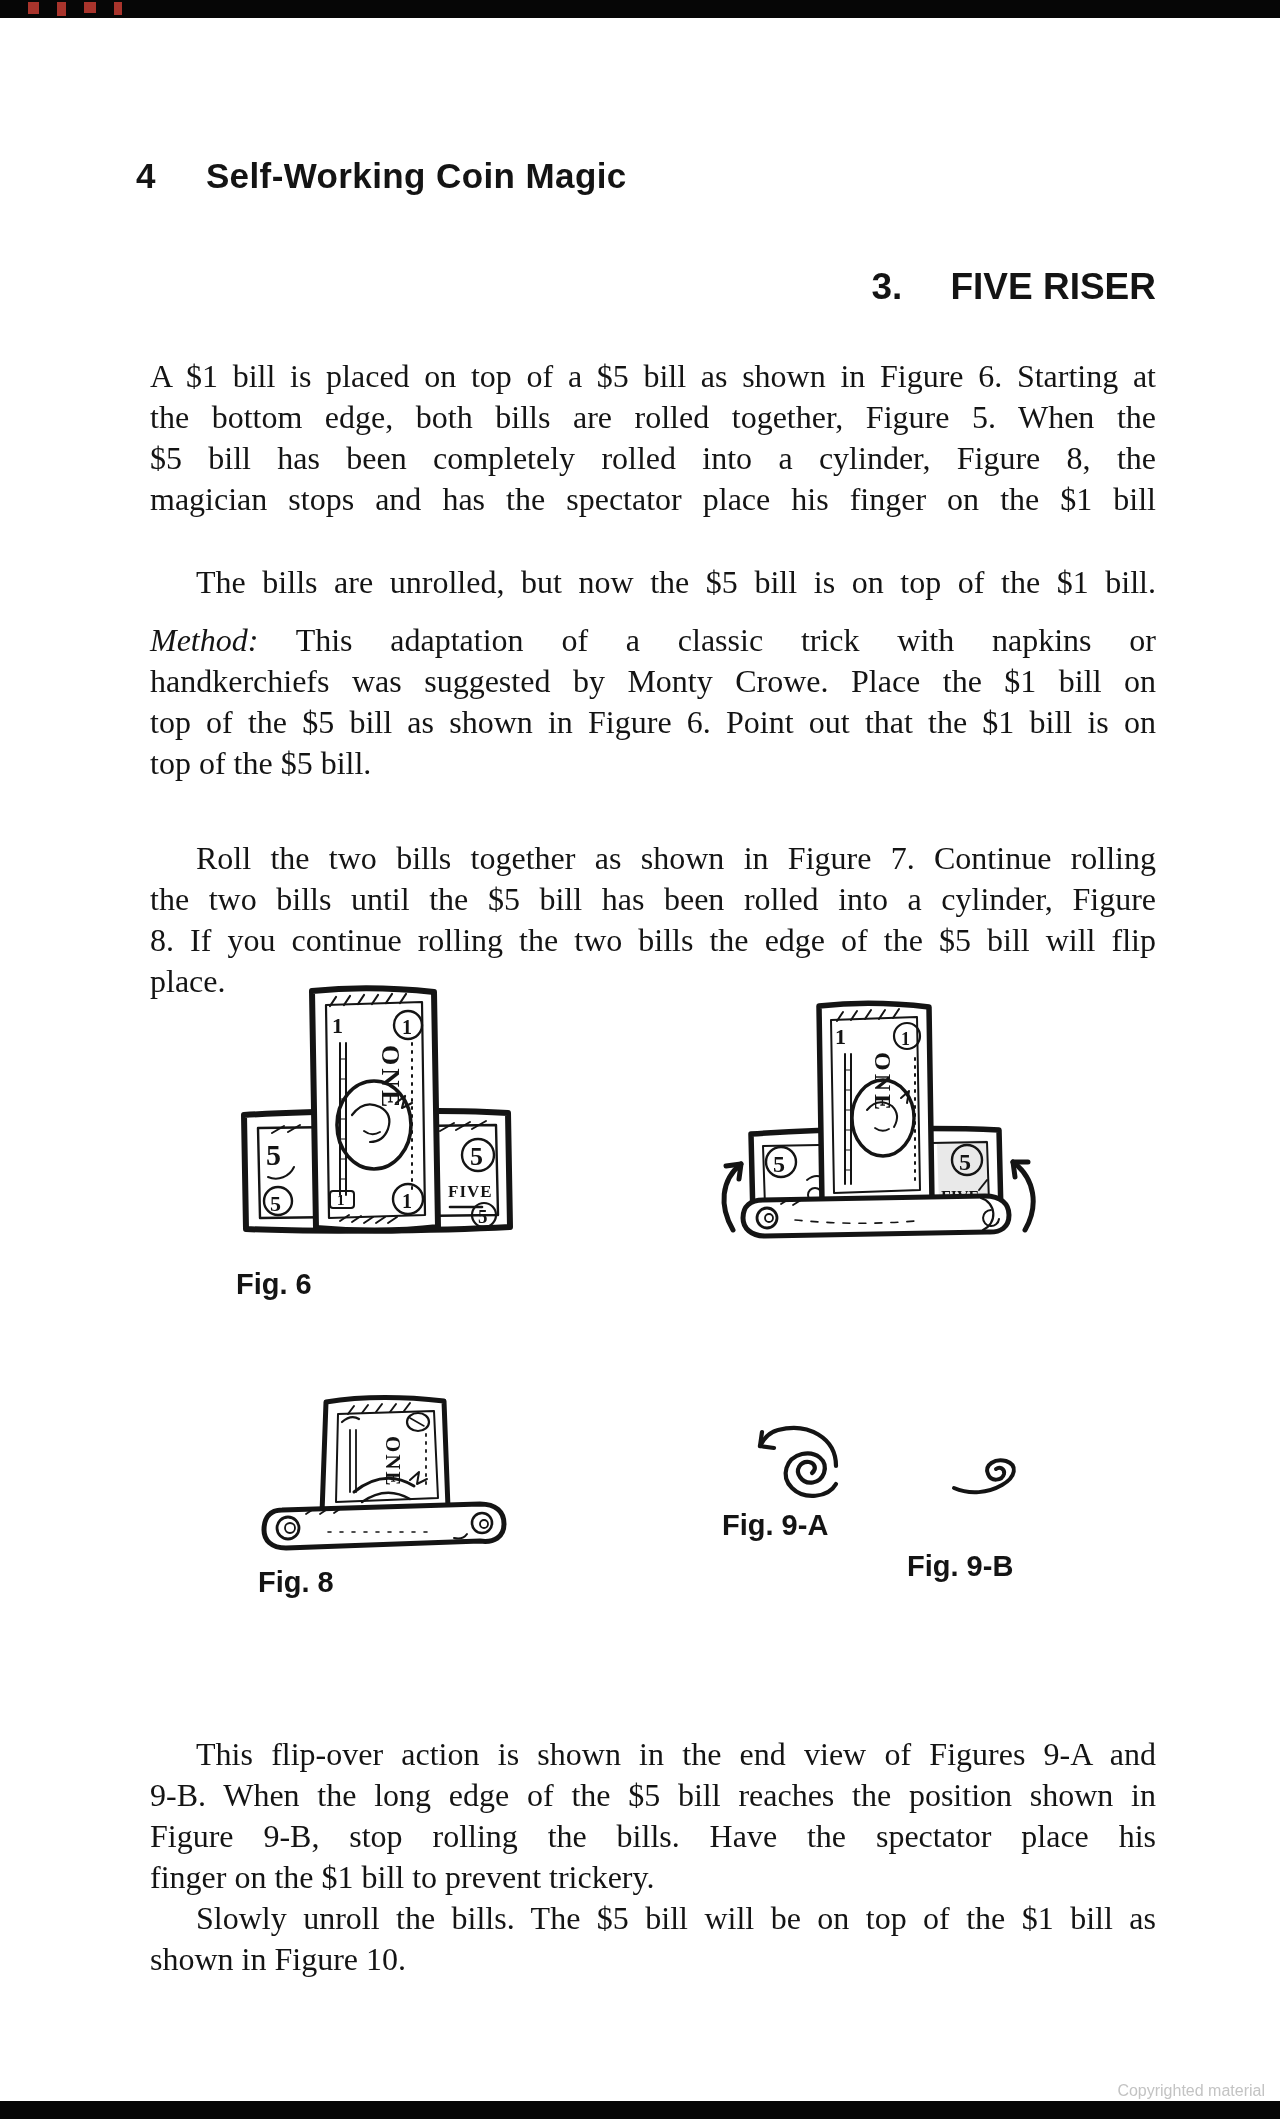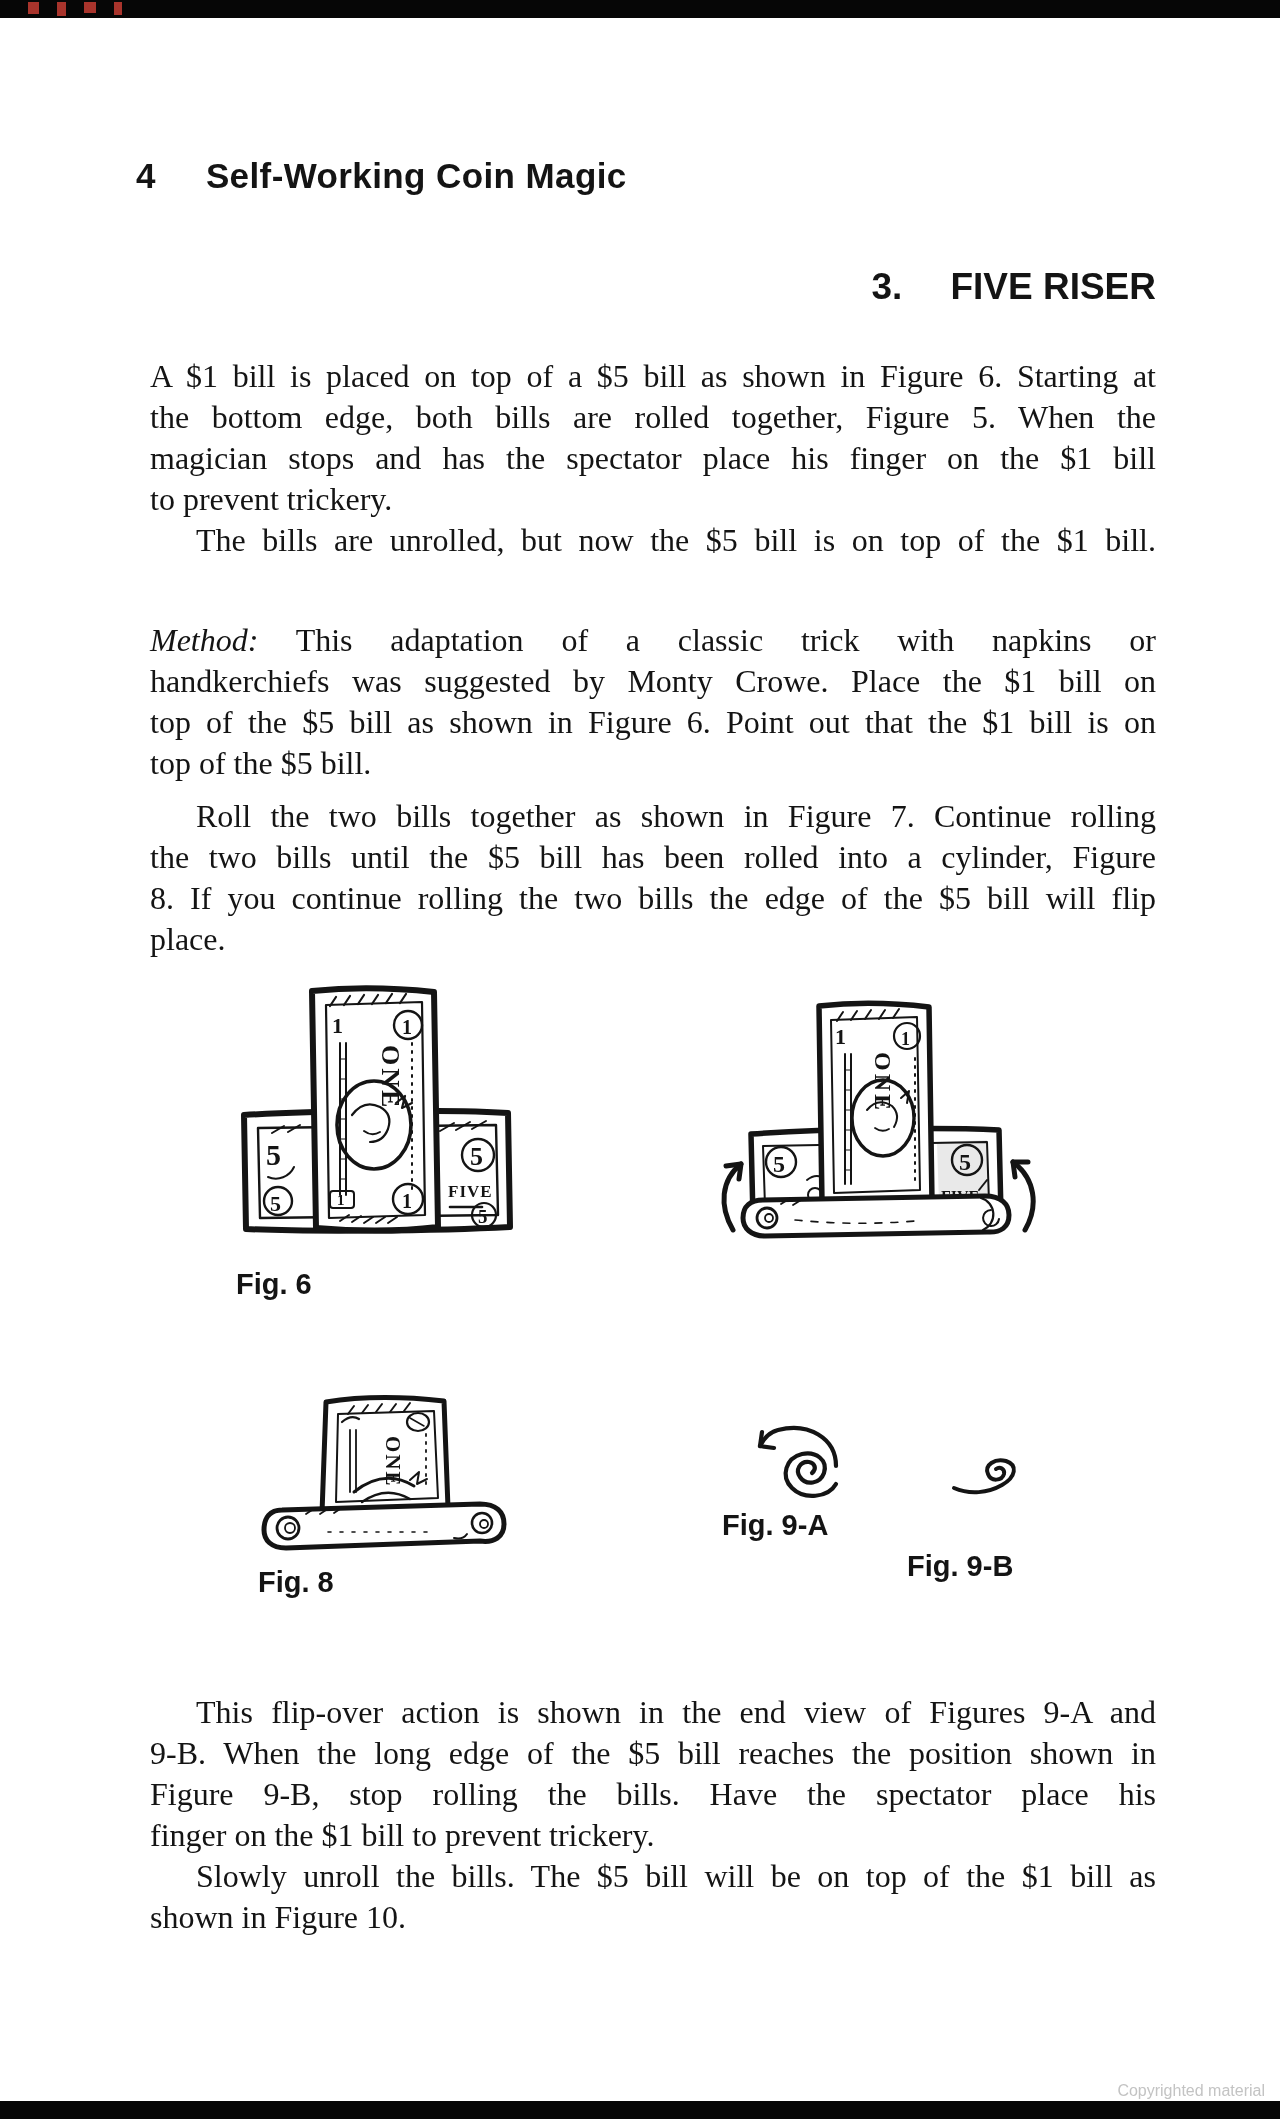--- a/index.html
+++ b/index.html
@@ -16,21 +16,21 @@
   .reg-marks i{display:block;background:var(--registration-red);}
   .runhead{position:absolute;top:156px;left:136px;display:flex;gap:50px;
            font-family:"Liberation Sans","DejaVu Sans",sans-serif;font-weight:bold;
            font-size:35px;letter-spacing:0.4px;}
   .section-title{position:absolute;top:266px;left:150px;width:1006px;text-align:right;
            font-family:"Liberation Sans","DejaVu Sans",sans-serif;font-weight:bold;font-size:37px;}
   .section-title .num{margin-right:48px;}
   .bodyblock{position:absolute;left:150px;width:1006px;font-size:32px;line-height:41px;}
   .ln{text-align:justify;text-align-last:justify;white-space:normal;}
   .ln.last{text-align-last:left;}
-  .ln.indent{text-indent:46px;}
+  .ln.indent{text-indent:46px;margin-top:42px;}
   .figcap{position:absolute;font-family:"Liberation Sans","DejaVu Sans",sans-serif;
           font-weight:bold;font-size:29px;text-align:left;}
   .figsvg{position:absolute;}
   svg{display:block;overflow:visible;}
   svg path,svg circle,svg ellipse,svg rect,svg line{stroke:var(--ink);fill:none;stroke-linecap:round;stroke-linejoin:round;}
   svg .fillw{fill:#ffffff;}
   svg .shade{fill:#e9e9e9;stroke:none;}
   svg text{fill:var(--ink);stroke:none;font-family:"Liberation Serif","DejaVu Serif",serif;font-weight:bold;}
   .copyright{position:absolute;top:2082px;right:15px;
              font-family:"Liberation Sans","DejaVu Sans",sans-serif;
@@ -56,22 +56,22 @@
     <span>Self-Working Coin Magic</span>
   </div>
 
   <div class="section-title">
     <span class="num">3.</span><span>FIVE RISER</span>
   </div>
 
   <div class="bodyblock" style="top:356px">
     <div class="ln">A $1 bill is placed on top of a $5 bill as shown in Figure 6. Starting at</div>
     <div class="ln">the bottom edge, both bills are rolled together, Figure 5. When the</div>
+    <div class="ln">$5 bill has been completely rolled into a cylinder, Figure 8, the</div>
     <div class="ln">magician stops and has the spectator place his finger on the $1 bill</div>
-    <div class="ln last">to prevent trickery.</div>
     <div class="ln indent">The bills are unrolled, but now the $5 bill is on top of the $1 bill.</div>
   </div>
 
   <div class="bodyblock" style="top:620px">
     <div class="ln"><i>Method:</i> <span>This adaptation of a classic trick with napkins or</span></div>
     <div class="ln">handkerchiefs was suggested by Monty Crowe. Place the $1 bill on</div>
     <div class="ln">top of the $5 bill as shown in Figure 6. Point out that the $1 bill is on</div>
     <div class="ln last">top of the $5 bill.</div>
   </div>
 

